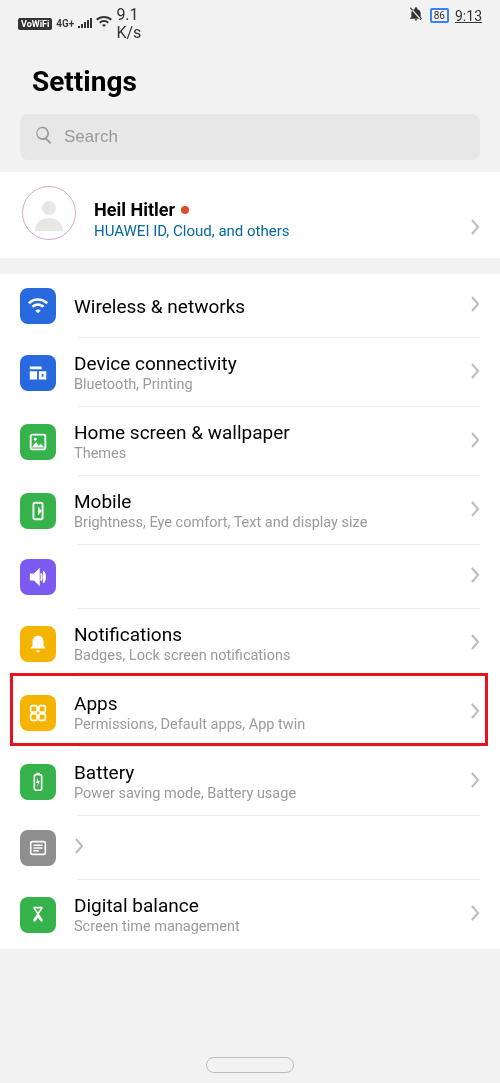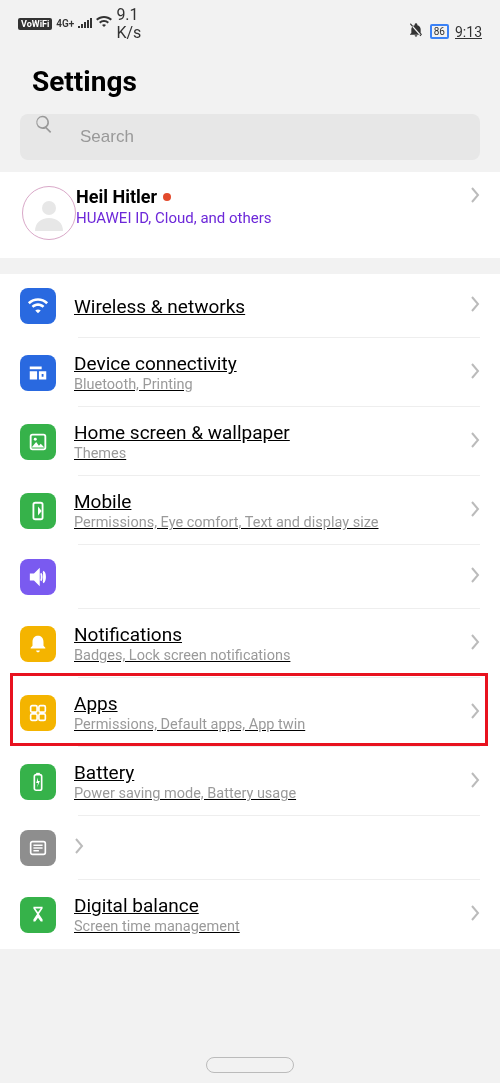--- a/index.html
+++ b/index.html
@@ -7,21 +7,21 @@
     width: 500px;
     height: 1083px;
     font-family: -apple-system, BlinkMacSystemFont, "Segoe UI", Roboto, sans-serif;
     background: #f2f2f2;
     overflow: hidden;
     position: relative;
   }
   .status-bar {
     display: flex;
     justify-content: space-between;
-    align-items: flex-end;
+    align-items: flex-start;
     padding: 6px 18px 4px 18px;
     font-size: 12px;
     color: #333;
     background: #f2f2f2;
   }
   .status-left { display: flex; align-items: center; gap: 4px; }
   .status-right { display: flex; align-items: center; gap: 6px; }
   .vowifi {
     background: #333;
     color: #fff;
@@ -35,56 +35,57 @@
   .page-title {
     font-size: 28px;
     font-weight: 700;
     padding: 20px 32px 16px;
     color: #000;
     background: #f2f2f2;
   }
   .search-wrap { padding: 0 20px 12px; background:#f2f2f2; }
   .search-box {
     display:flex;
+    align-items:center;
     height: 46px;
     background: #e7e7e7;
     border-radius: 8px;
     padding: 0 14px;
-    gap: 26px;
+    gap: 10px;
   }
   .search-box input {
     border:none; background:transparent; outline:none;
     font-size:17px; color:#333; width:100%;
   }
   .search-box input::placeholder { color: #999; }
   .account-row {
     display:flex;
-    align-items:flex-start;
+    align-items:flex-end;
     padding: 14px 20px 18px 22px;
     background:#fff;
+    gap: 18px;
   }
   .avatar {
     width: 54px; height: 54px;
     border-radius: 50%;
     border: 1.5px solid #d9a8c8;
     display:flex; align-items:center; justify-content:center;
   }
   .acc-text { flex:1; }
   .acc-name { font-size:18px; font-weight:700; display:flex; align-items:center; gap:6px; }
   .acc-dot { width:8px; height:8px; background:#e34a2c; border-radius:50%; display:inline-block;}
-  .acc-sub { color:#6d28d9; font-size:15px; margin-top:2px; }
+  .acc-sub { color:#0369a1; font-size:15px; margin-top:2px; }
   .gap { height: 16px; background:#f2f2f2; }
   .list { background:#fff; }
   .row {
     display:flex;
     align-items:center;
     padding: 14px 20px;
     gap: 18px;
     position: relative;
-    text-decoration: underline;
   }
   .row-divider {
     position:absolute; left:78px; right:20px; bottom:0;
     height:1px; background:#eee;
   }
   .icon-box {
     width: 36px; height:36px;
     border-radius: 8px;
     display:flex; align-items:center; justify-content:center;
     flex-shrink:0;
@@ -235,21 +236,21 @@
 
   <div class="row">
     <div class="icon-box ic-green">
       <svg width="22" height="22" viewBox="0 0 24 24">
           <rect x="7" y="3" width="10" height="18" rx="2" fill="none" stroke="#fff" stroke-width="2"></rect>
           <path fill="#fff" d="M12 7v10l4-5z"></path>
         </svg>
     </div>
     <div class="row-text">
       <div class="row-title">Mobile</div>
-      <div class="row-sub">Permissions, Eye comfort, Text and display size</div>
+      <div class="row-sub">Brightness, Eye comfort, Text and display size</div>
     </div>
     <span class="chevron"><svg width="10" height="18" viewBox="0 0 10 18">
           <path fill="none" stroke="#bbb" stroke-width="2" d="M2 2l6 7-6 7"></path>
         </svg></span>
     <div class="row-divider"></div>
   </div>
 
   <div class="row">
     <div class="icon-box ic-purple">
       <svg width="22" height="22" viewBox="0 0 24 24">

